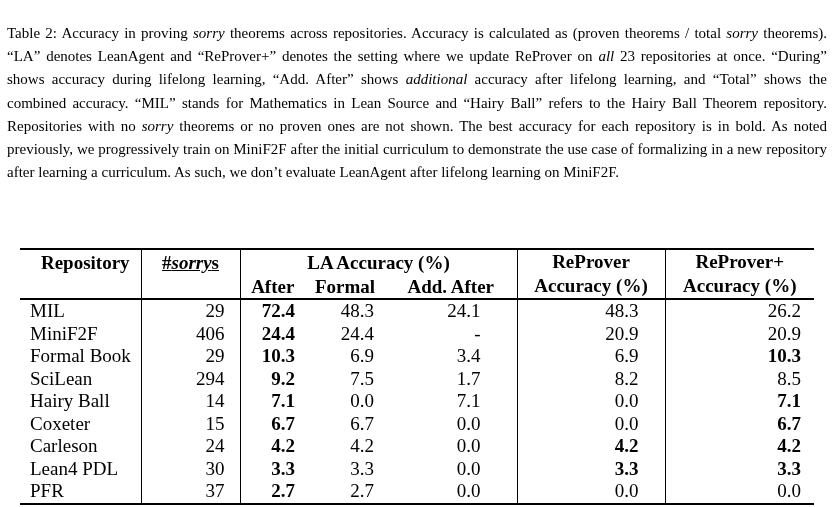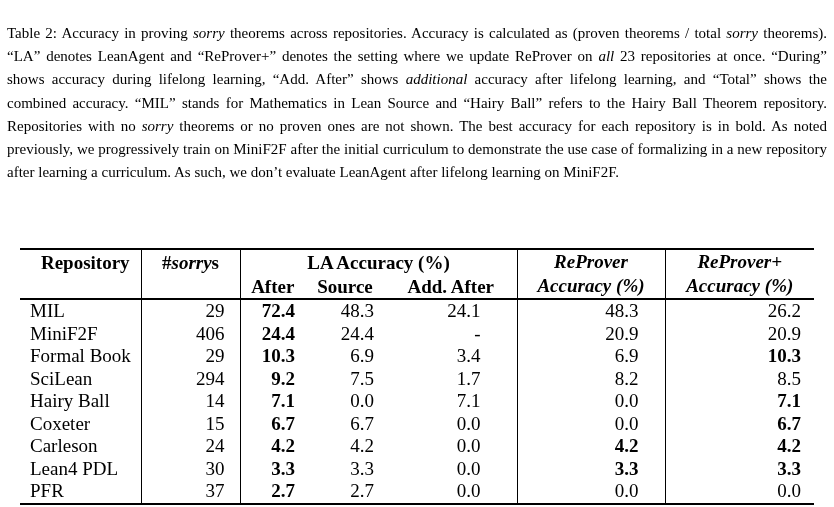--- a/index.html
+++ b/index.html
@@ -45,24 +45,24 @@
     overflow: hidden;
   }
   
   .v-r { border-right: 1.6px solid #000; }
   
   .h-b { border-bottom: 2px solid #000; }
 
   thead th { font-weight: bold; }
   .th-top { vertical-align: top; line-height: 26px; }
   .th-repo { text-align: center; padding-left: 10px; }
-  .th-sorrys { text-align: center; }
+  .th-sorrys { text-align: center; text-decoration: underline; }
   .th-la-group { text-align: center; height: 25px; line-height: 25px; font-family: Liberation Serif, serif; }
   .th-sub { text-align: center; height: 22px; line-height: 22px; }
-  .th-twoline div { line-height: 24px; text-align: center; font-style: italic; }
+  .th-twoline div { line-height: 24px; text-align: center; }
 
   tbody td { height: 22.5px; line-height: 22.5px; }
   .col-repo   { text-align: left;  padding-left: 10px; }
   .num        { text-align: right; }
   .col-sorrys   { padding-right: 15px; }
   .col-total    { padding-right: 10px; }
   .col-during   { padding-right: 11px; }
   .col-addafter { padding-right: 36px; }
   .col-reprover { padding-right: 26px; }
   .col-rplus    { padding-right: 13px; }
@@ -91,21 +91,21 @@
         <div>ReProver</div>
         <div>Accuracy (%)</div>
       </th>
       <th rowspan="2" class="th-twoline th-top h-b">
         <div>ReProver+</div>
         <div>Accuracy (%)</div>
       </th>
     </tr>
     <tr>
       <th class="th-sub h-b">After</th>
-      <th class="th-sub h-b">Source</th>
+      <th class="th-sub h-b">Formal</th>
       <th class="th-sub h-b v-r">Add. After</th>
     </tr>
   </thead>
   <tbody>
       <tr>
         <td class="col-repo v-r">MIL</td>
         <td class="num col-sorrys v-r">29</td>
         <td class="num col-total bold">72.4</td>
         <td class="num col-during">48.3</td>
         <td class="num col-addafter v-r">24.1</td>

